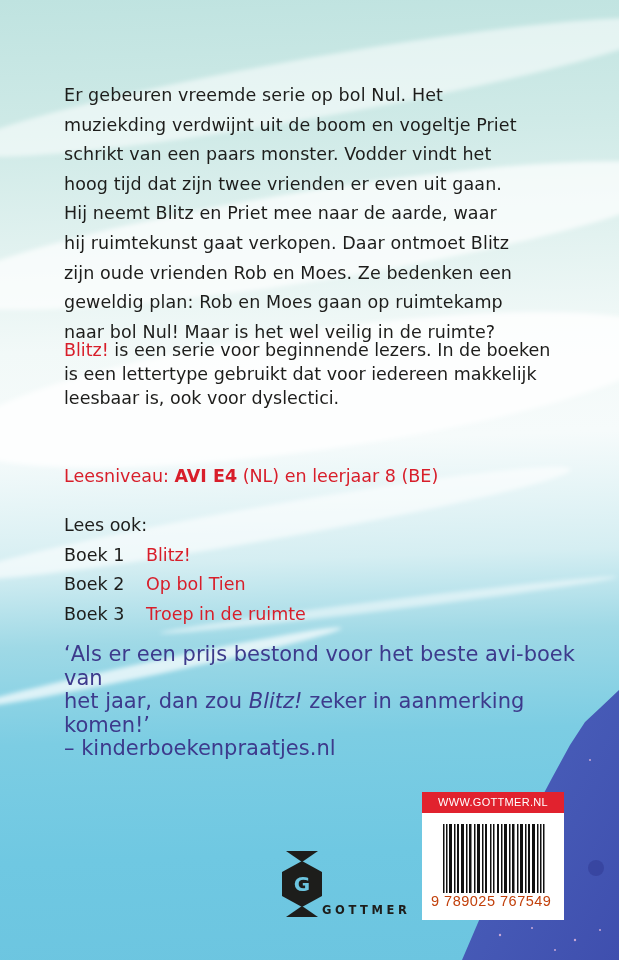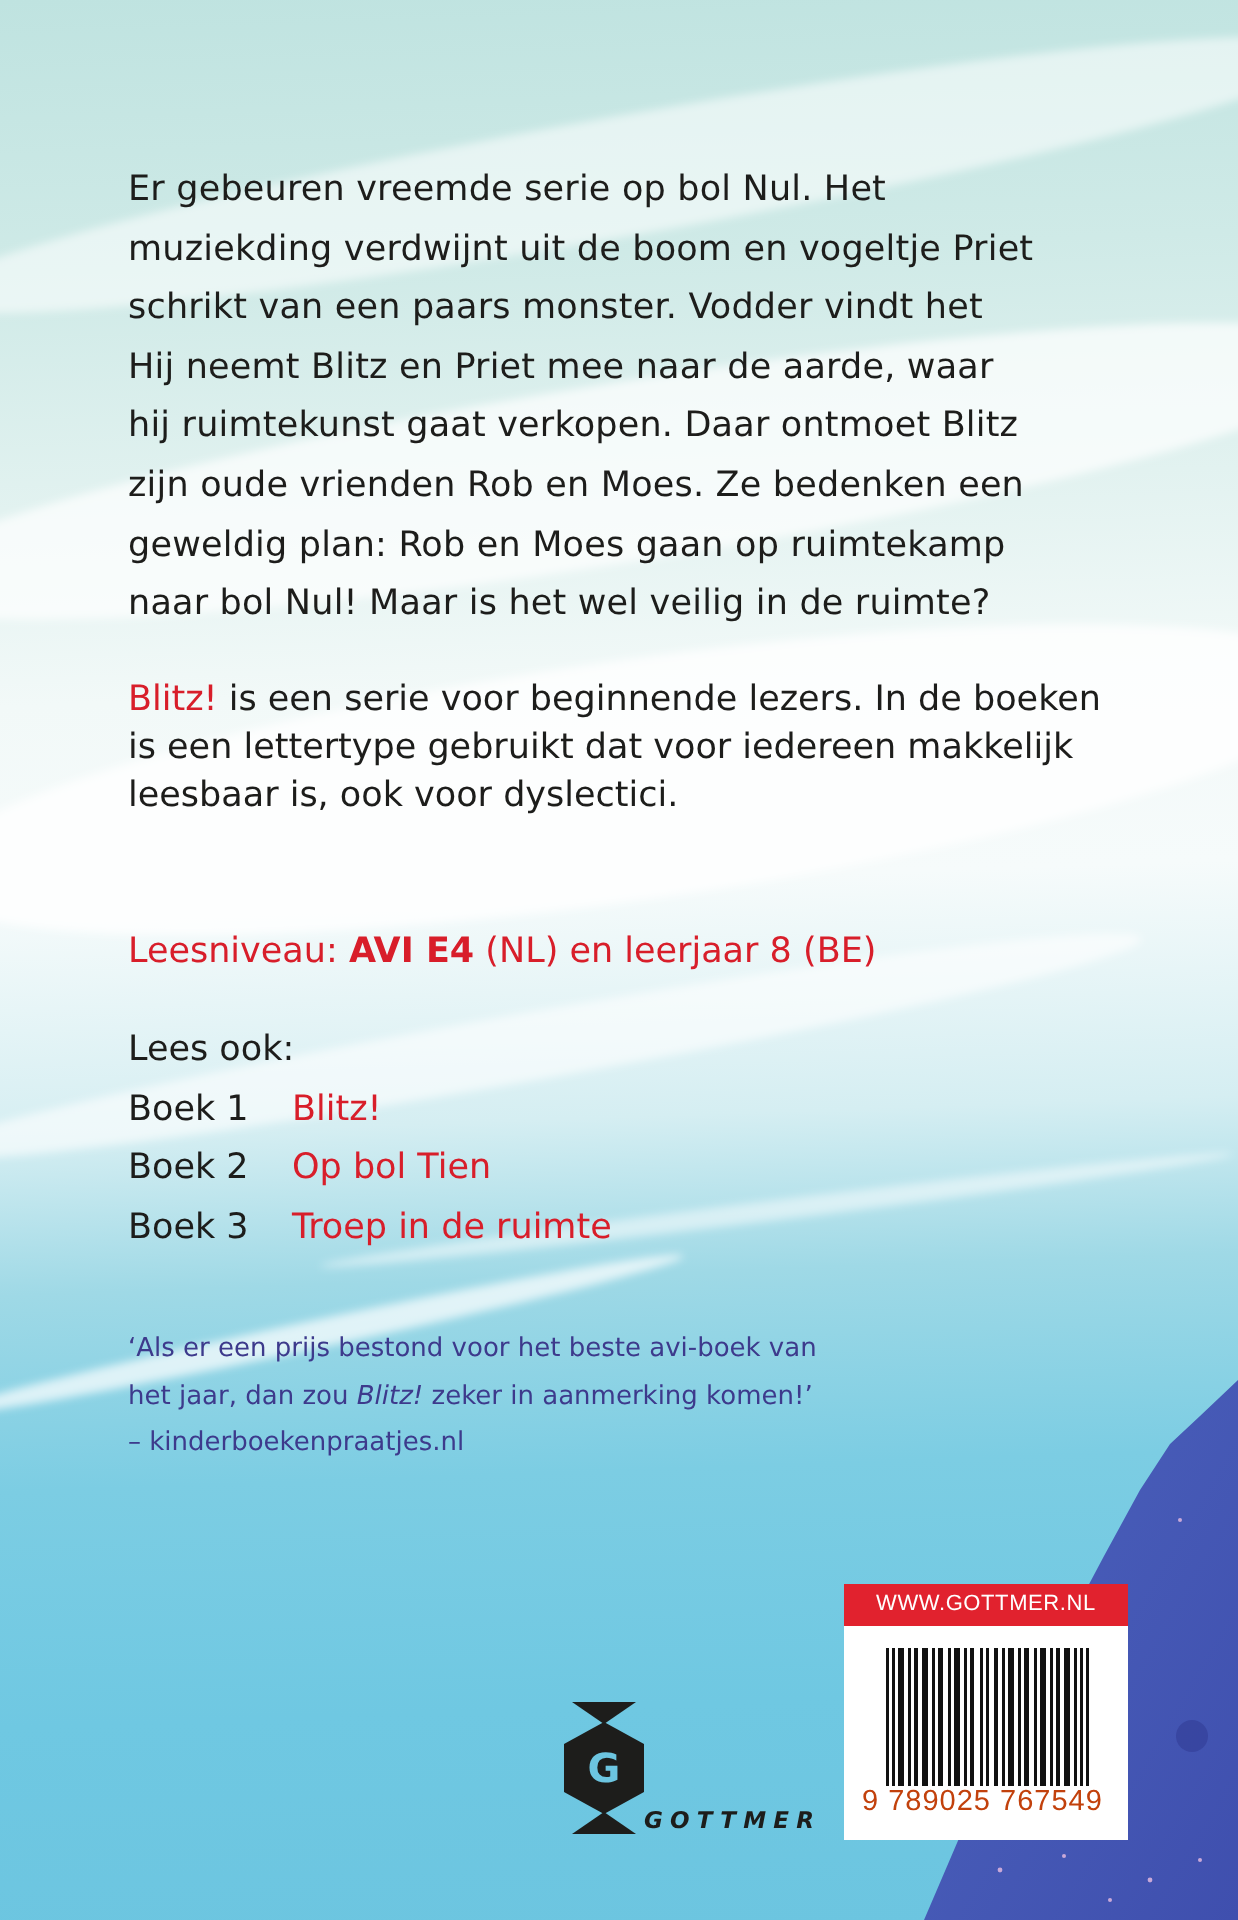--- a/index.html
+++ b/index.html
@@ -24,33 +24,33 @@
     }
     .text-block { position: absolute; left: 64px; color: #1d1d1b; font-size: 17.5px; }
     .p-main { top: 81px; width: 520px; line-height: 29.6px; letter-spacing: 0.1px; }
     .p-series { top: 338px; width: 520px; line-height: 24px; }
     .red { color: #d81e2a; }
     .bold { font-weight: bold; }
     .p-level { top: 464px; line-height: 24px; color: #d81e2a; }
     .p-readmore { top: 511px; line-height: 29.5px; }
     .book-row { display: flex; }
     .book-num { width: 82px; }
-    .quote { top: 663px; width: 540px; line-height: 23.5px; color: #3d3a8c; font-size: 13px; }
+    .quote { top: 643px; width: 540px; line-height: 23.5px; color: #3d3a8c; font-size: 21px; }
     .quote em { font-style: italic; }
     .barcode-box {
       position: absolute; left: 422px; top: 792px; width: 142px; height: 128px; background: #ffffff;
     }
     .barcode-header {
       height: 21px; background: #e1222e; color: #ffffff; font-size: 11px; text-align: center; line-height: 21px; letter-spacing: 0.3px;
       font-family: "Liberation Sans", sans-serif;
     }
     .bars { position: absolute; left: 21px; top: 32px; width: 104px; height: 80px; }
     .isbn { position: absolute; left: 8px; top: 101px; font-size: 14.5px; color: #c2410c; font-family: "Liberation Sans", sans-serif; letter-spacing: 0.5px; background: #fff; padding: 0 1px; }
     .logo { position: absolute; left: 280px; top: 850px; width: 44px; height: 68px; }
-    .publisher { position: absolute; left: 322px; top: 903px; font-size: 11.5px; font-weight: bold; letter-spacing: 3.6px; color: #1d1d1b; font-family: "DejaVu Sans", sans-serif; font-style: italic; }
+    .publisher { position: absolute; left: 322px; top: 903px; font-size: 11.5px; font-weight: bold; letter-spacing: 3.6px; color: #1d1d1b; font-family: "DejaVu Sans", sans-serif; }
   </style>
 </head>
 <body>
 
 <div class="cover">
   <div class="stroke s1"></div>
   <div class="stroke s2"></div>
   <div class="stroke s3"></div>
   <div class="stroke s4"></div>
   <div class="stroke s5"></div>
@@ -70,20 +70,21 @@
     <circle cx="575" cy="940" r="1.2" fill="#c9a8d8"></circle>
     <circle cx="600" cy="930" r="1" fill="#c9a8d8"></circle>
     <circle cx="555" cy="950" r="1" fill="#c9a8d8"></circle>
     <circle cx="590" cy="760" r="1" fill="#c9a8d8"></circle>
   </svg>
 
   <div class="text-block p-main">
     <div>Er gebeuren vreemde serie op bol Nul. Het</div>
     <div>muziekding verdwijnt uit de boom en vogeltje Priet</div>
     <div>schrikt van een paars monster. Vodder vindt het</div>
+    <div>hoog tijd dat zijn twee vrienden er even uit gaan.</div>
     <div>Hij neemt Blitz en Priet mee naar de aarde, waar</div>
     <div>hij ruimtekunst gaat verkopen. Daar ontmoet Blitz</div>
     <div>zijn oude vrienden Rob en Moes. Ze bedenken een</div>
     <div>geweldig plan: Rob en Moes gaan op ruimtekamp</div>
     <div>naar bol Nul! Maar is het wel veilig in de ruimte?</div>
   </div>
 
   <div class="text-block p-series">
     <div><span class="red">Blitz!</span><span> is een serie voor beginnende lezers. In de boeken</span></div>
     <div>is een lettertype gebruikt dat voor iedereen makkelijk</div>

